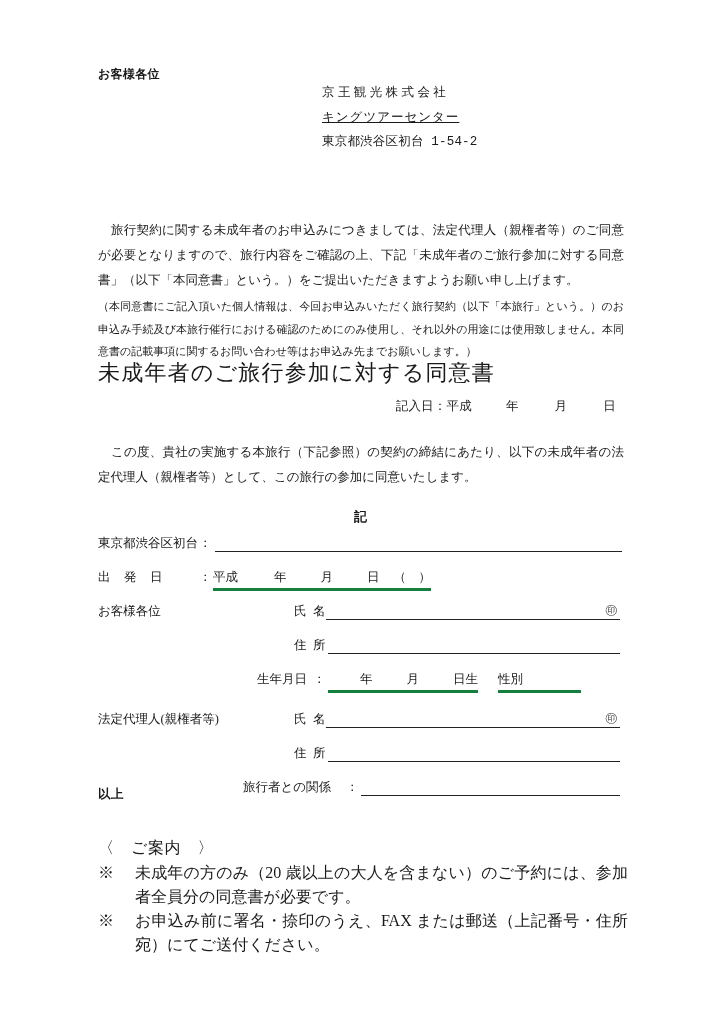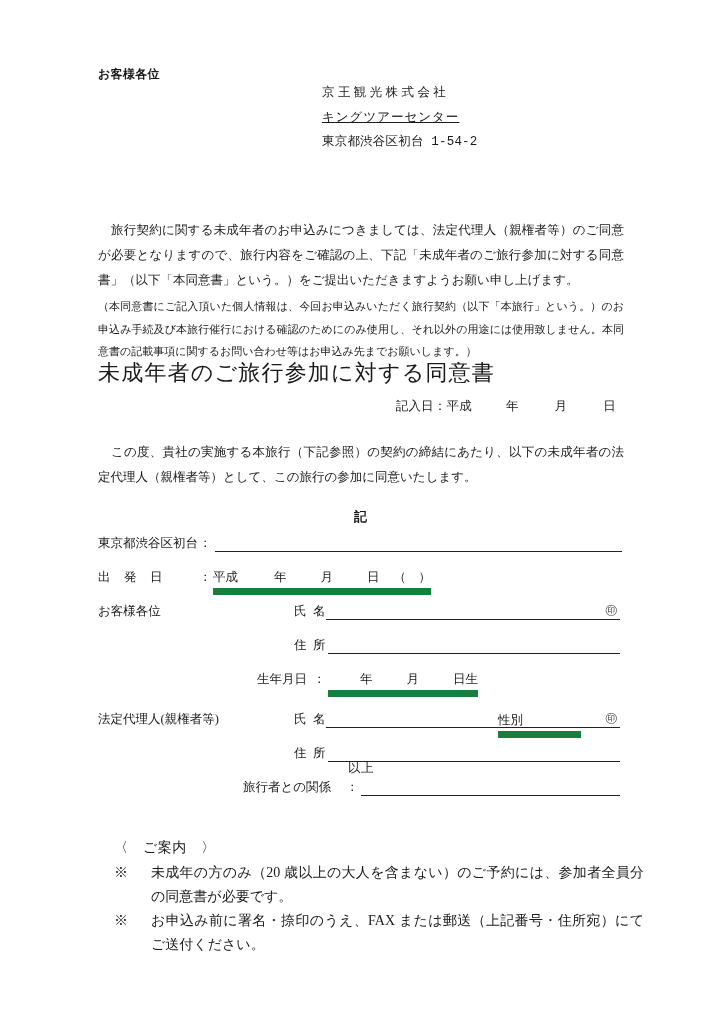--- a/index.html
+++ b/index.html
@@ -165,53 +165,54 @@
   .uline {
     position: absolute;
     border-bottom: 1px solid #222;
     height: 0;
   }
   .inline-line {
     position: absolute;
     top: 0;
     line-height: 20px;
     white-space: nowrap;
-    border-bottom: 7px solid #15803d;
+    border-bottom: 3px solid #15803d;
     padding-bottom: 1px;
   }
   .sp-a { display: inline-block; width: 36px; }
   .sp-b { display: inline-block; width: 34px; }
   .sp-c { display: inline-block; width: 32px; }
   .sp-d { display: inline-block; width: 22px; }
   .sp-e { display: inline-block; width: 14px; }
 
   .seal {
     position: absolute;
     top: -1px;
     font-size: 12.5px;
     line-height: 20px;
   }
 
   .closing {
     position: absolute;
     left: 0;
-    top: 760px;
-    width: 526px;
-    text-align: center;
+    top: 786px;
+    width: 526px;
+    text-align: left;
     font-size: 12.5px;
     letter-spacing: 0.5px;
+    font-weight: bold;
   }
 
   
   .notes {
     position: absolute;
-    left: 16px;
+    left: 0;
     top: 836px;
     width: 530px;
-    font-size: 14px;
+    font-size: 16px;
     line-height: 24px;
   }
   .notes .guide {
     letter-spacing: 0.5px;
     margin-bottom: 1px;
   }
   .note-item {
     position: relative;
     padding-left: 37px;
     text-align: justify;
@@ -278,21 +279,21 @@
       <div class="row">
         <span class="field-label pad" style="left:159px;">住所</span>
         <span class="field-label" style="left:215px;">：</span>
         <span class="uline" style="left:230px; top:18px; width:292px;"></span>
       </div>
 
       <div class="row">
         <span class="field-label" style="left:159px;">生年月日</span>
         <span class="field-label" style="left:215px;">：</span>
         <span class="inline-line" style="left:230px;"><span class="sp-c"></span><span>年</span><span class="sp-b"></span><span>月</span><span class="sp-b"></span><span>日生</span></span>
-        <span class="inline-line" style="left:400px;margin-top:41px;"><span>性別</span><span class="sp-a"></span><span class="sp-d"></span></span>
+        <span class="inline-line" style="left:400px;"><span>性別</span><span class="sp-a"></span><span class="sp-d"></span></span>
       </div>
 
       <div class="row" style="margin-top:6px;">
         <span class="lbl" style="left:0;">法定代理人(親権者等)</span>
         <span class="field-label pad" style="left:159px;">氏名</span>
         <span class="field-label" style="left:215px;">：</span>
         <span class="uline" style="left:228px; top:18px; width:294px;"></span>
         <span class="seal" style="left:507px;">㊞</span>
       </div>
 

